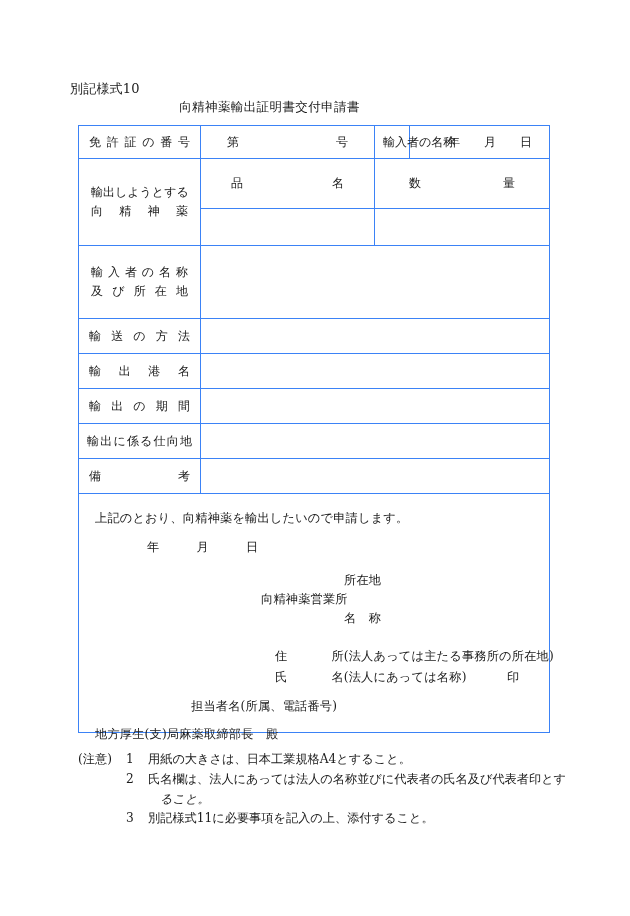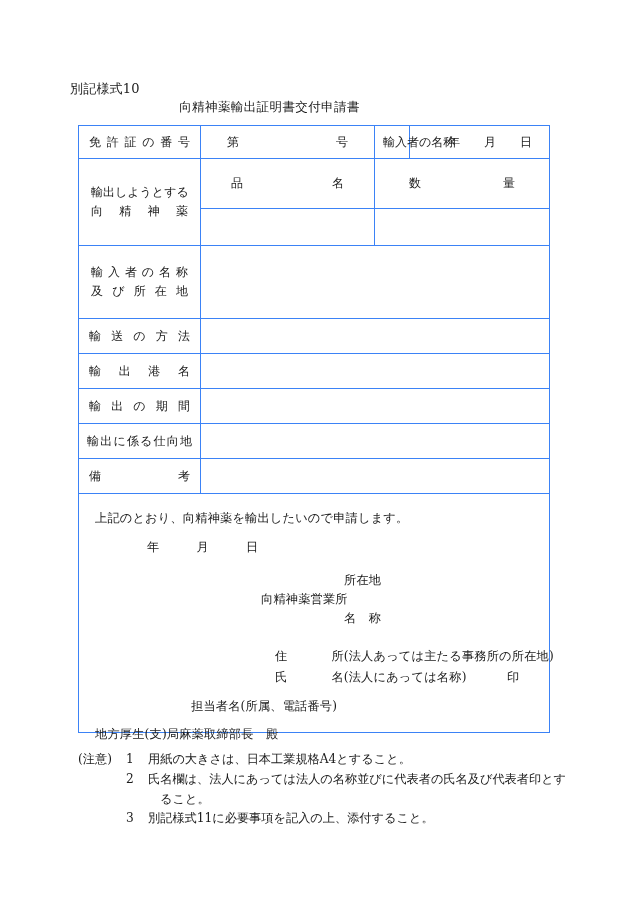--- a/index.html
+++ b/index.html
@@ -139,20 +139,21 @@
     flex: 0 0 48px;
   }
   .note-num {
     width: 22px;
     flex: 0 0 22px;
     text-align: left;
   }
   .note-txt { flex: 1 1 auto; }
   .note-cont {
     padding-left: 82px;
+    font-style: italic;
   }
 </style>
 </head>
 <body>
 
 <div class="page">
 
   <div class="form-no">別記様式10</div>
   <div class="doc-title">向精神薬輸出証明書交付申請書</div>
 

